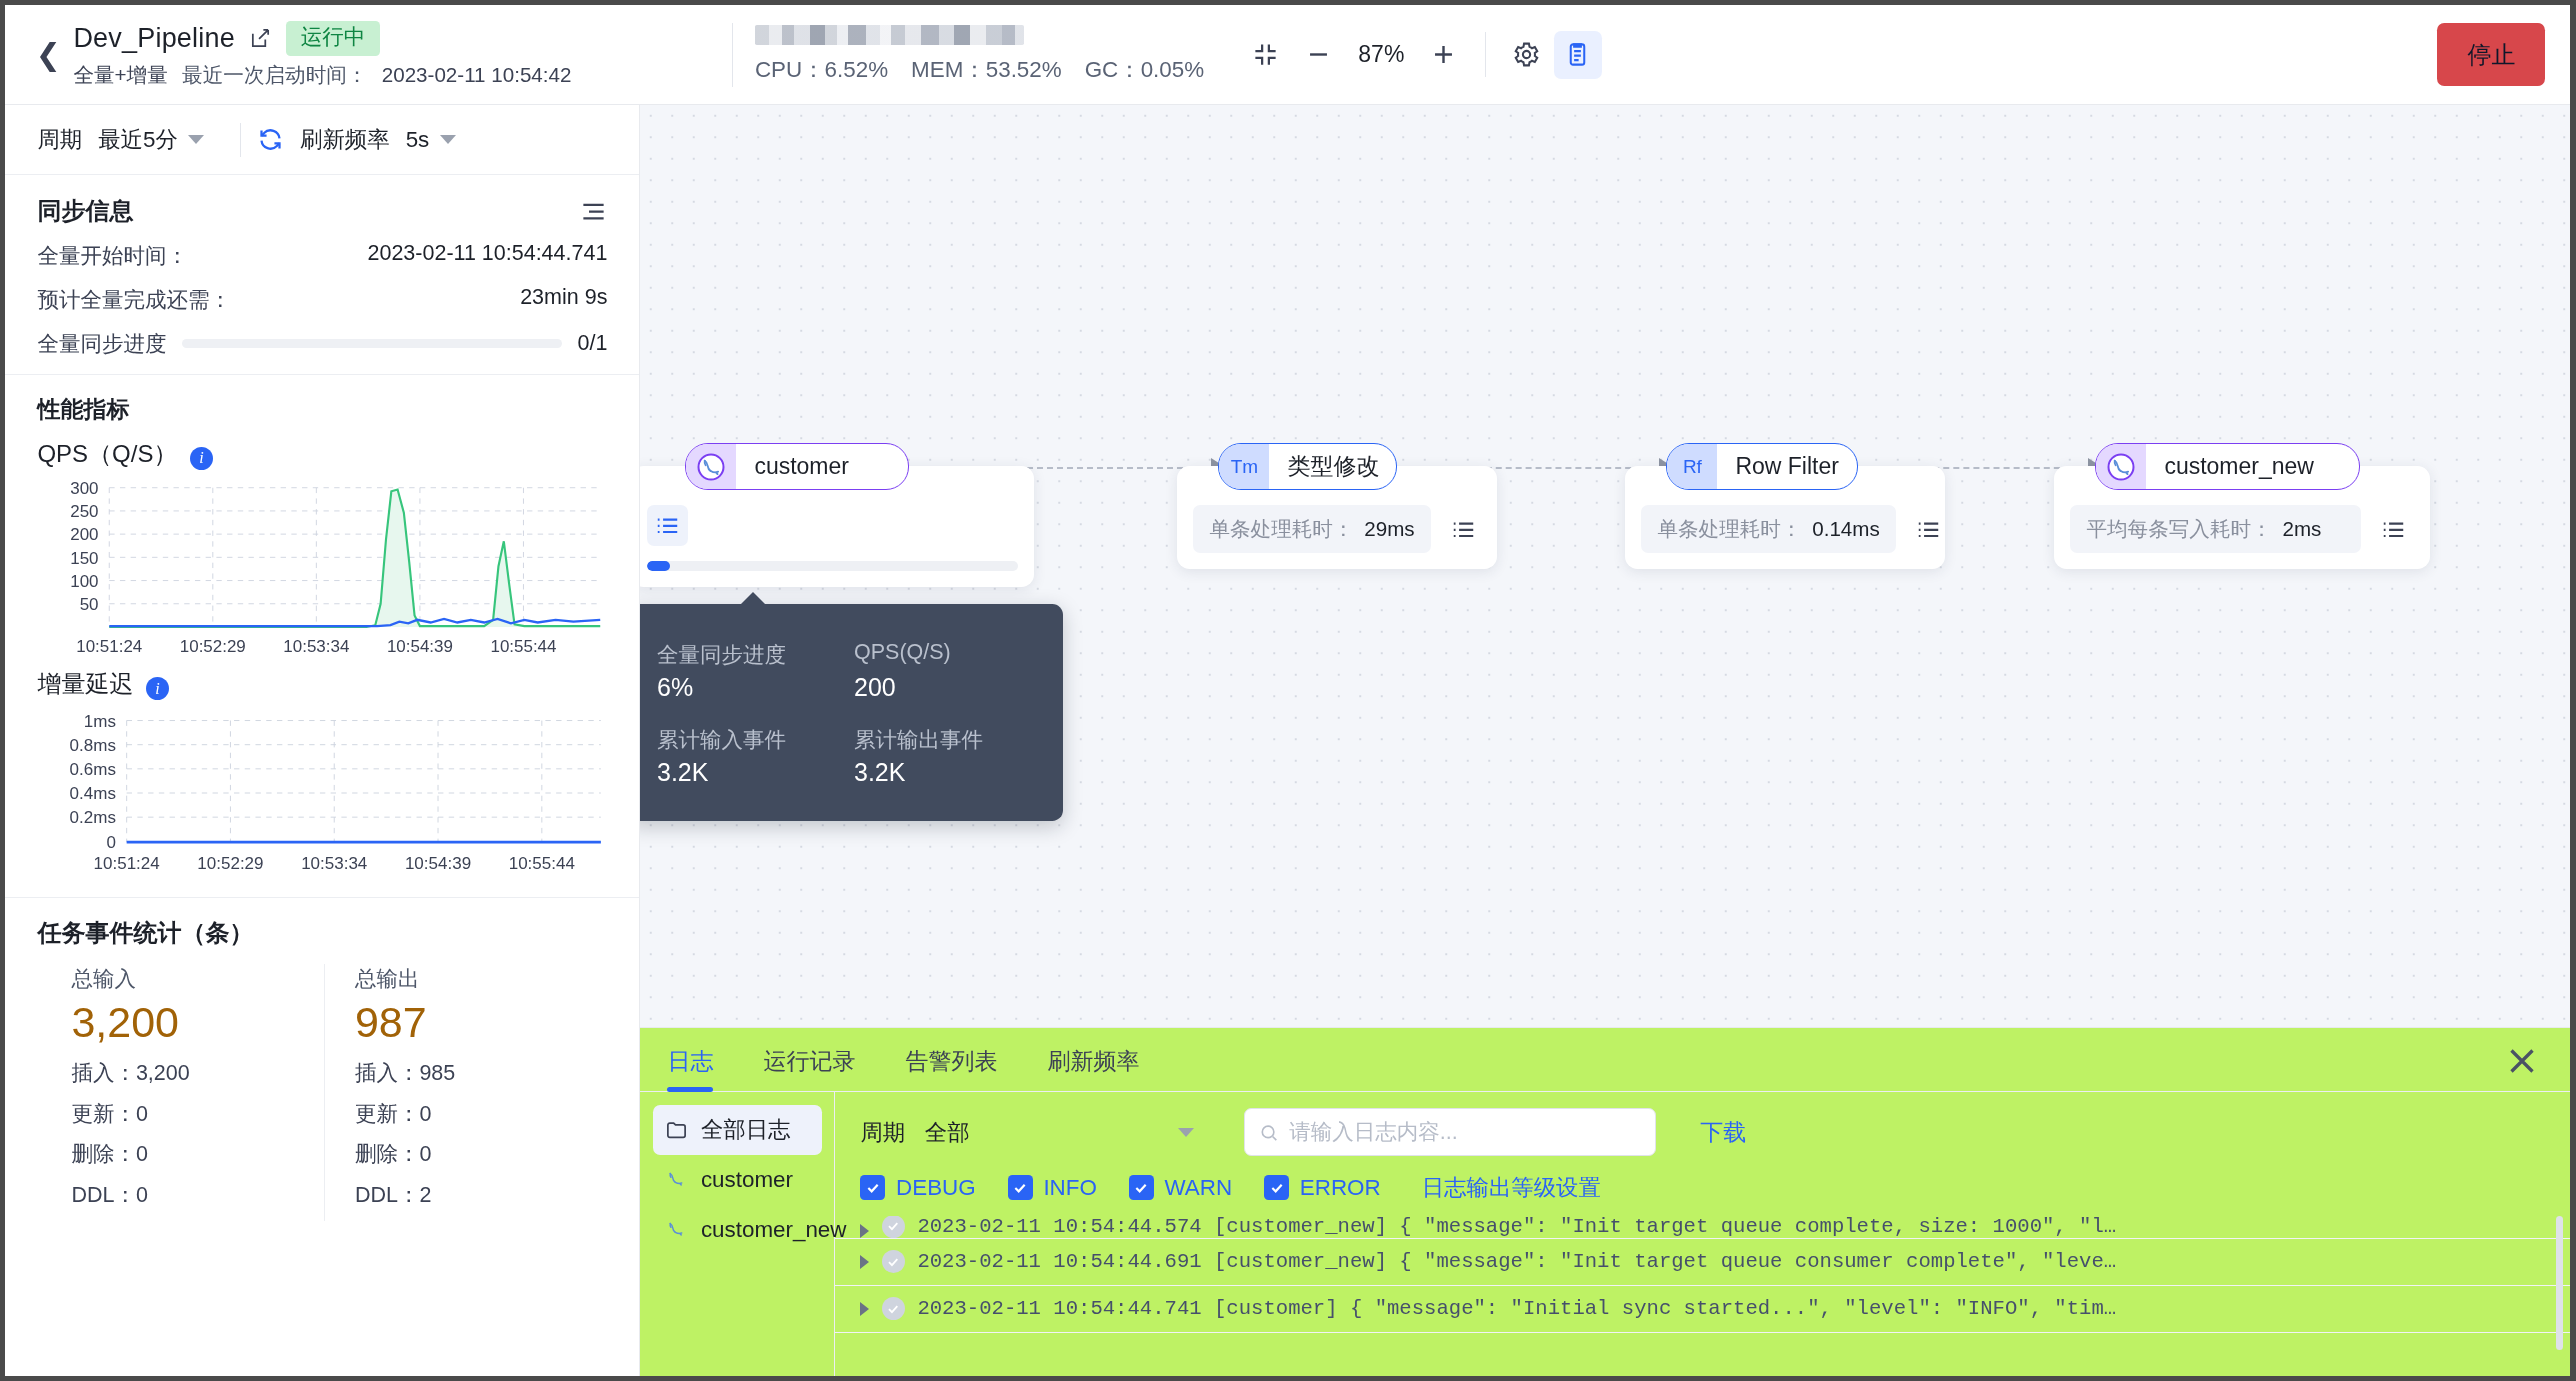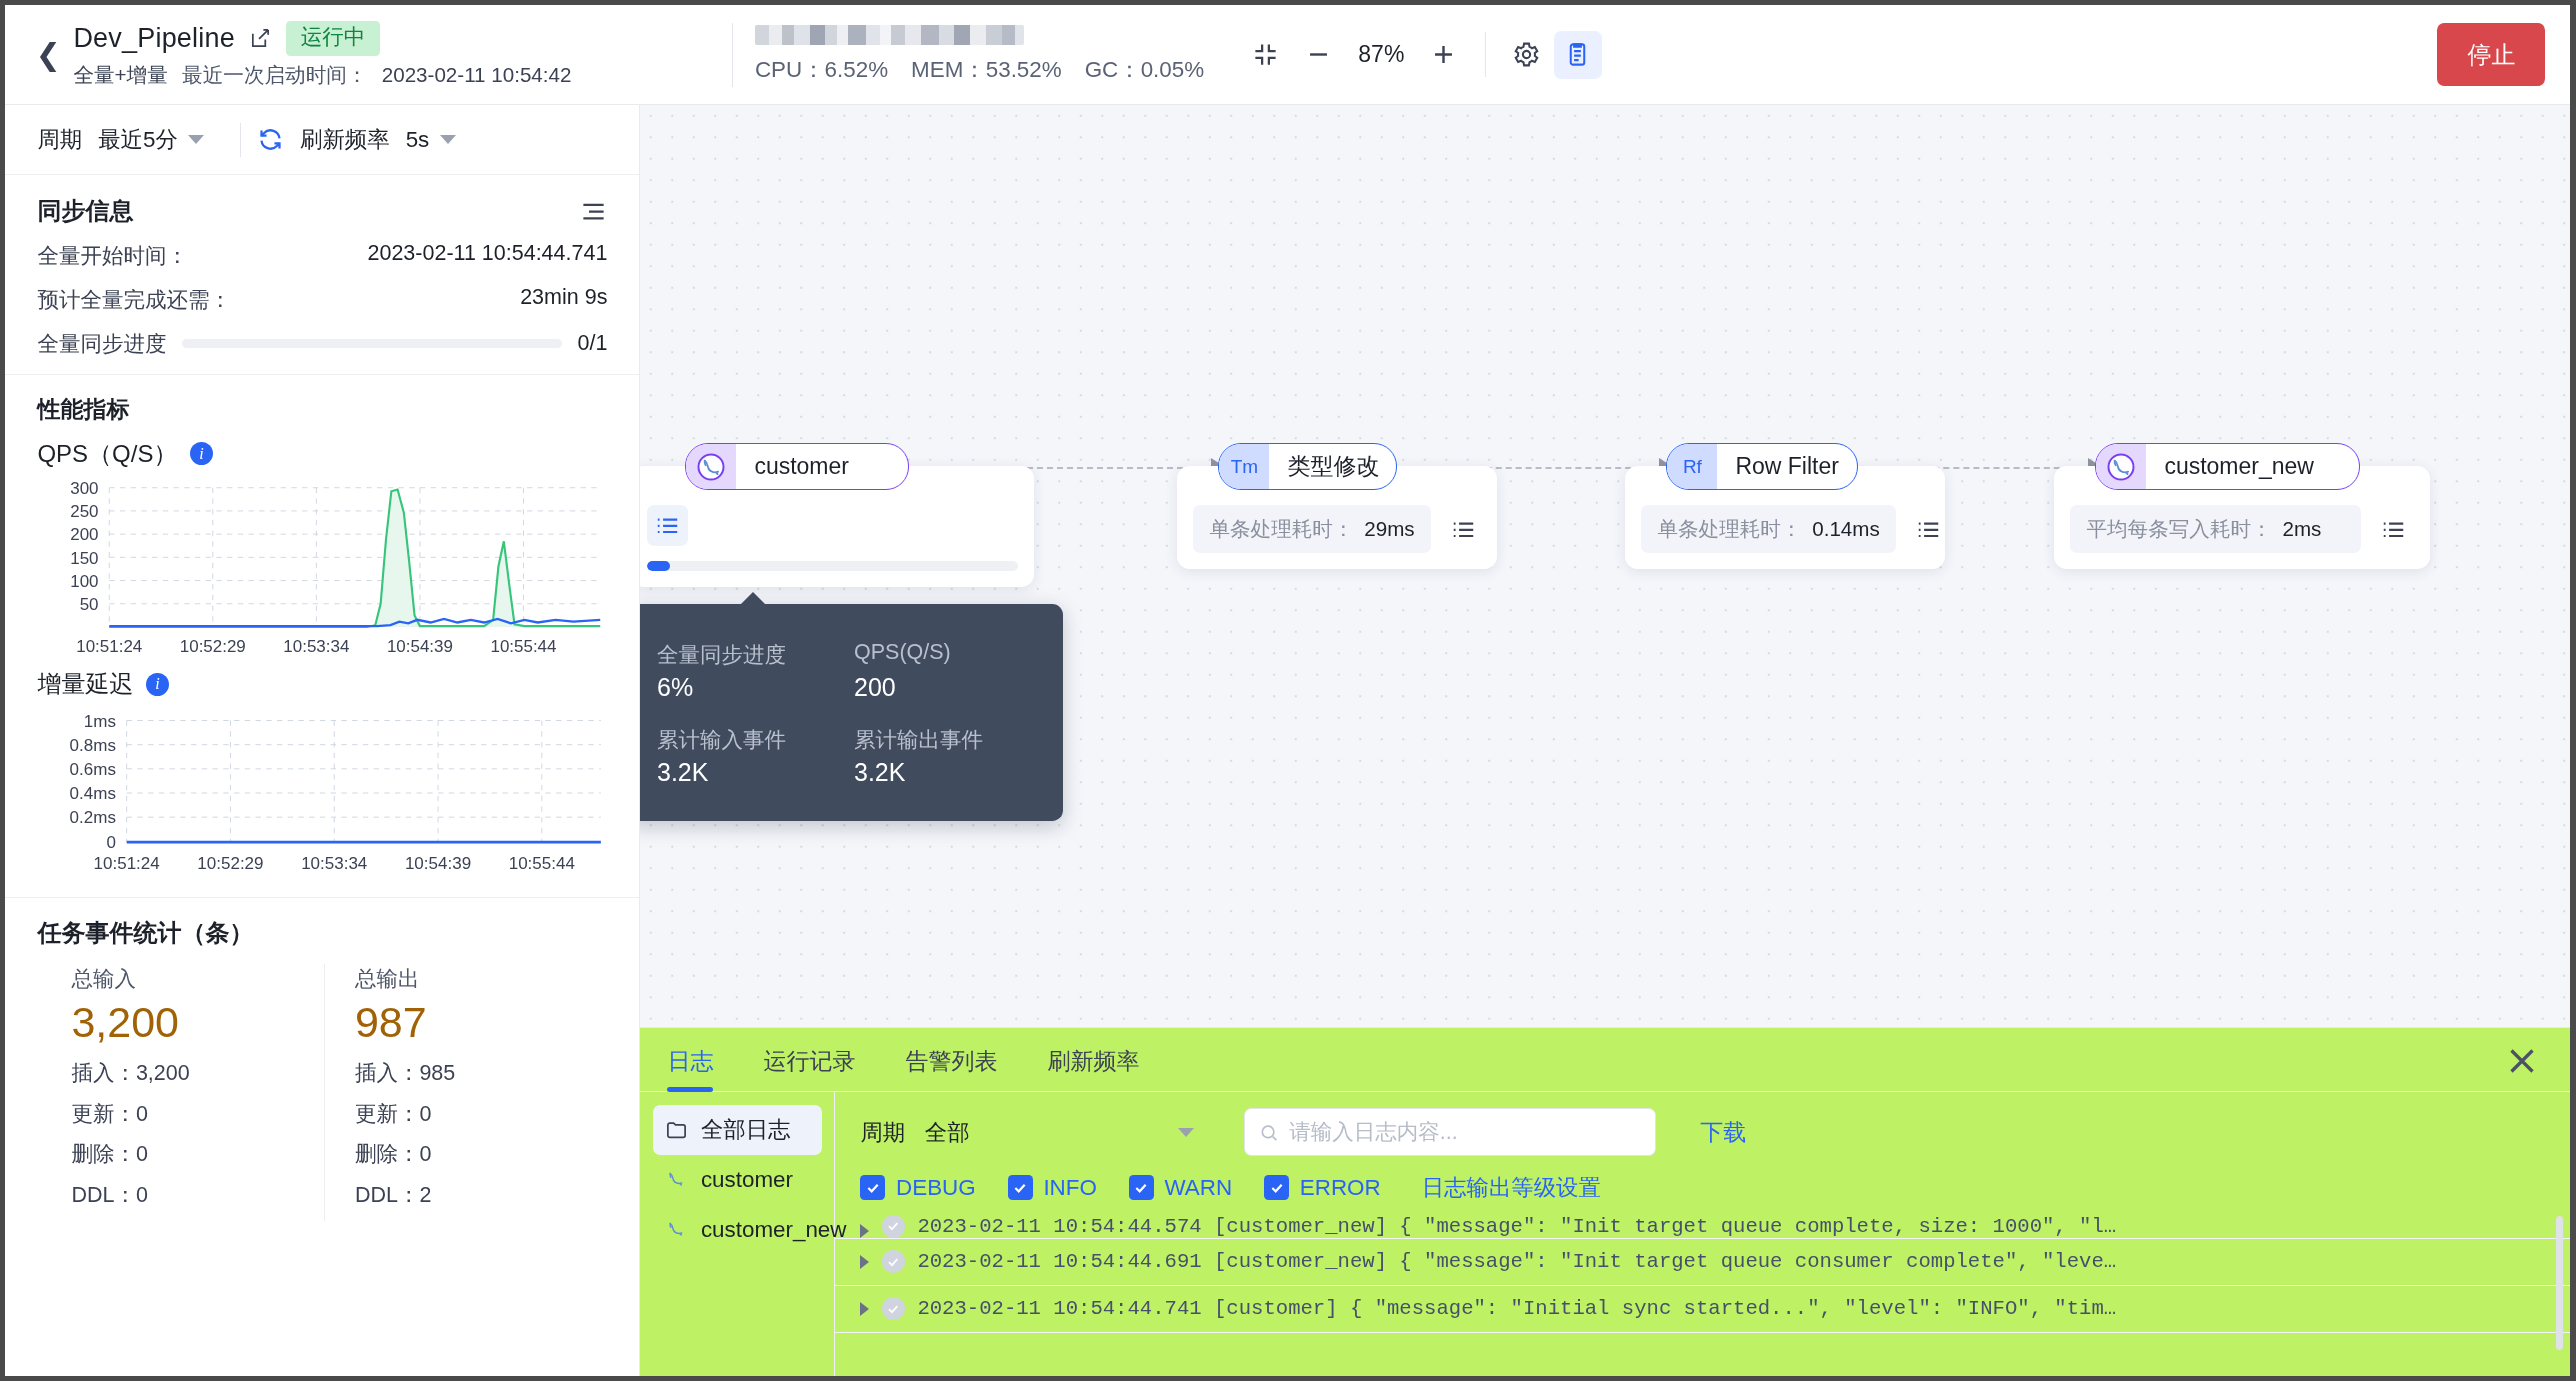--- a/index.html
+++ b/index.html
@@ -62,21 +62,21 @@
   }
   .zoom-pct { font-size: 23px; color: #1d2129; min-width: 68px; text-align: center; }
   .tb-sep { width: 0.9px; height: 45px; background: #e3e6ec; margin: 0 12.5px; }
   .tb-icon-btn {
     width: 48px; height: 48px; border-radius: 7.2px; display: flex;
     align-items: center; justify-content: center; cursor: pointer;
   }
   .tb-icon-btn.active { background: #eaf0ff; }
   .stop-btn {
     position: absolute; right: 25px; top: 18px;
-    background: #d7474b; color: #ffffff; font-size: 24px;
+    background: #d7474b; color: #0f172a; font-size: 24px;
     padding: 0 30px; height: 63px; line-height: 63px; border-radius: 7.2px;
     border: none; cursor: pointer;
   }
 
   
   .left-panel {
     position: absolute; left: 0; top: 100px; width: 635px; height: 1271px;
     background: #fff; border-right: 0.9px solid #e8eaee; overflow: hidden;
   }
   .period-bar {
@@ -94,21 +94,21 @@
   .sec-title { font-size: 24px; color: #1d2129; font-weight: bold; }
   .list-icon { width: 27px; height: 23px; cursor: pointer; }
   .kv { display: flex; justify-content: space-between; align-items: flex-start; font-size: 21.5px; color: #3c4254; margin-bottom: 12.5px; gap: 18px; }
   .kv .k { color: #3c4254; max-width: 286px; line-height: 1.45; }
   .kv .v { color: #1d2129; text-align: right; white-space: nowrap; }
   .progress-row { display: flex; align-items: center; gap: 16px; font-size: 21.5px; color: #3c4254; margin-top: 5.4px; }
   .bar-track { flex: 1; height: 9px; border-radius: 4.5px; background: #eef0f4; }
   .prog-count { color: #1d2129; white-space: nowrap; }
 
   .perf-title { font-size: 23px; color: #1d2129; font-weight: bold; margin-bottom: 12.5px; }
-  .chart-title { font-size: 24px; color: #1d2129; display: flex; align-items: center; gap: 12.5px; margin-bottom: 7.2px; }
+  .chart-title { font-size: 24px; color: #1d2129; display: flex; align-items: flex-end; gap: 12.5px; margin-bottom: 7.2px; }
   .info-dot {
     width: 23px; height: 23px; border-radius: 50%; background: #2a64f5; color: #fff;
     font-size: 16px; font-style: italic; font-family: "Liberation Serif", serif;
     display: flex; align-items: center; justify-content: center; cursor: pointer;
   }
   .chart-box { position: relative; width: 573px; }
 
   .stats-title { font-size: 24px; color: #1d2129; font-weight: bold; margin-bottom: 14.3px; }
   .stats-cols { display: flex; margin-left: 34px; }
   .stats-col { flex: 1; }

